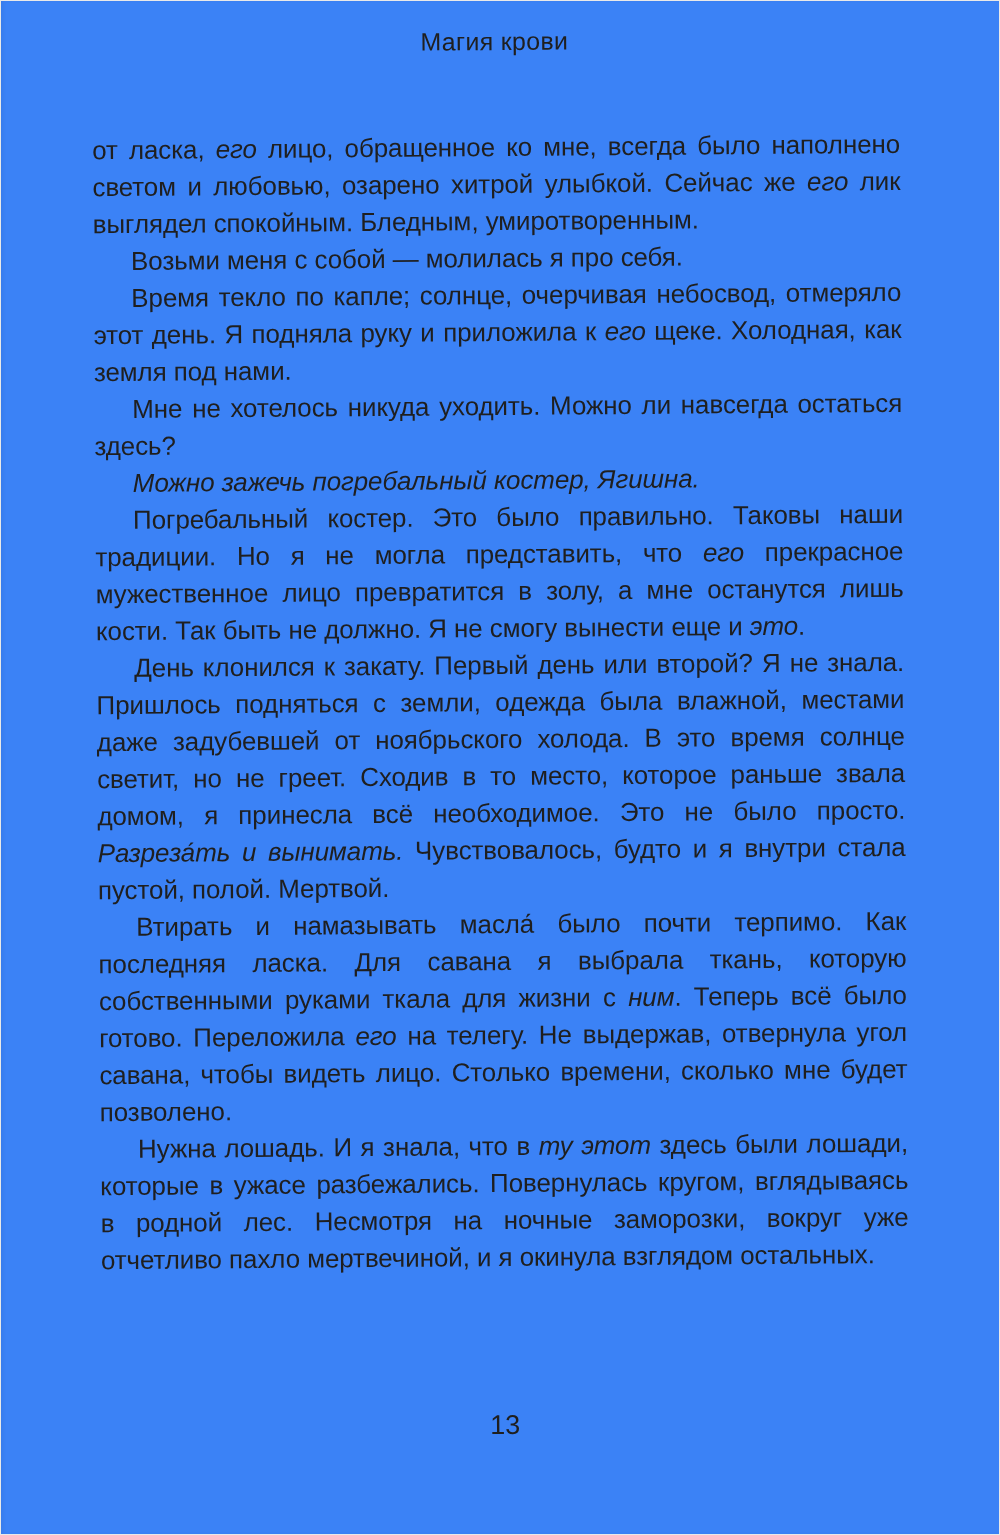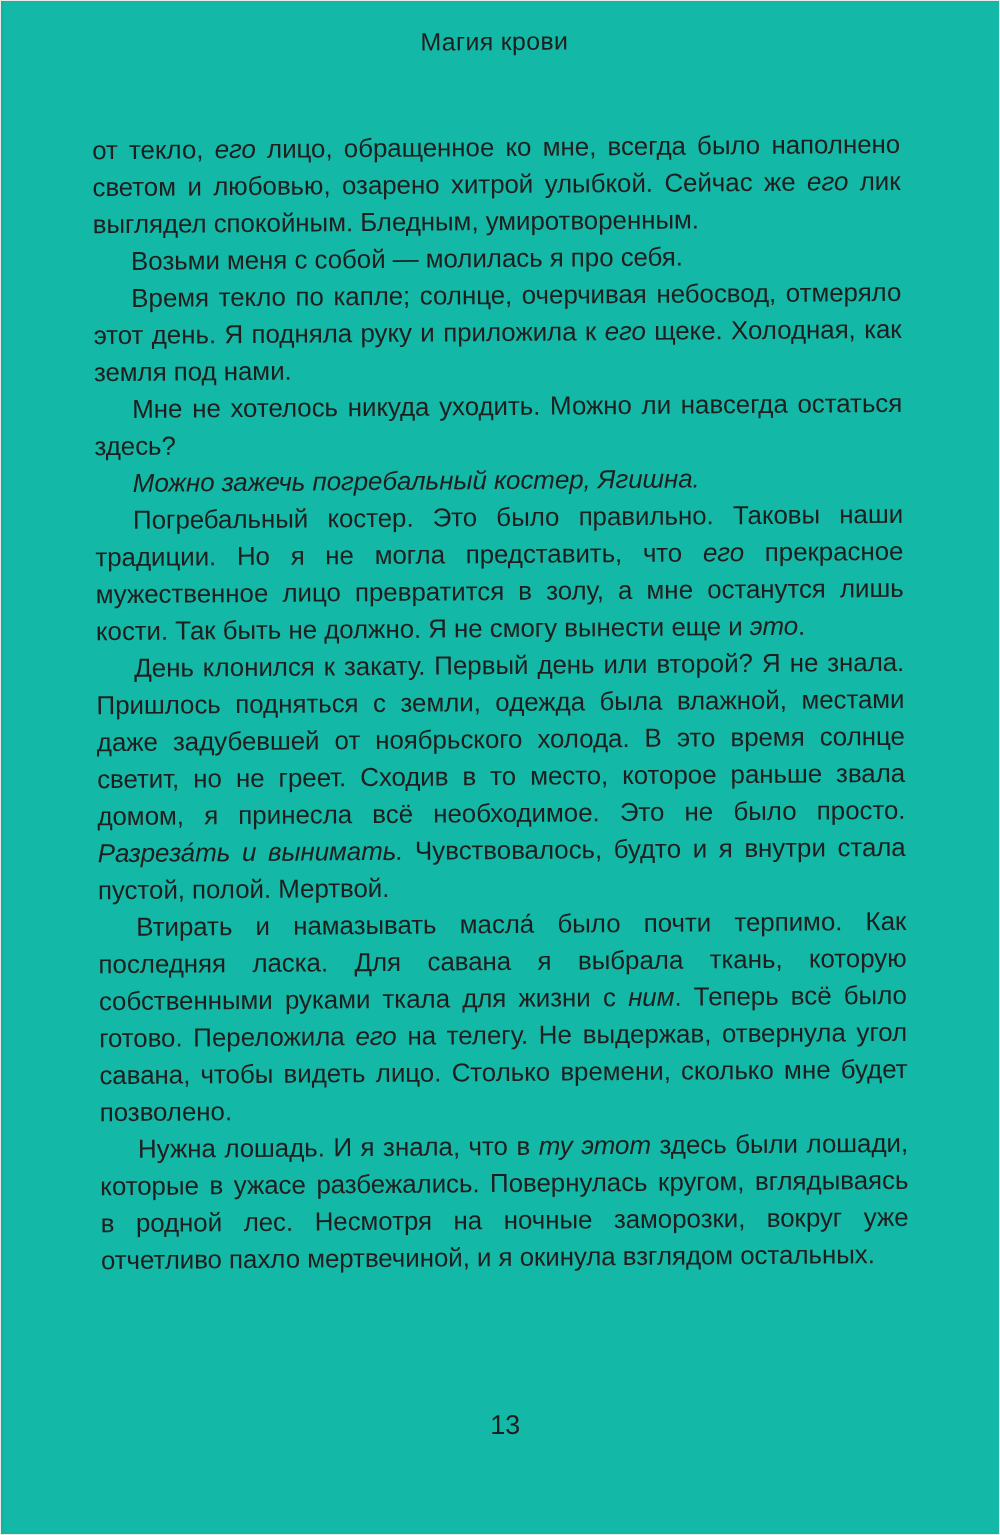--- a/index.html
+++ b/index.html
@@ -4,21 +4,21 @@
 <style>
   html, body {
     margin: 0;
     padding: 0;
     background: #ffffff;
   }
   .page {
     position: relative;
     width: 1000px;
     height: 1535px;
-    background: #14b8a6;
+    background: #3b82f6;
     overflow: hidden;
     font-family: "Liberation Sans", "DejaVu Sans", sans-serif;
     color: #1f1f1f;
     box-shadow: inset 0 0 0 1px #e9e9e9, inset 3px 0 4px rgba(0,0,0,0.05);
   }
   .content {
     position: absolute;
     top: 0; left: 0; right: 0; bottom: 0;
     transform: rotate(-0.45deg);
     transform-origin: 50% 50%;
@@ -65,21 +65,21 @@
   }
 </style>
 </head>
 <body>
 
 <div class="page">
   <div class="content">
     <div class="running-head">Магия крови</div>
 
     <div class="text-body">
-        <p class="para no-indent"><span>от текло, </span><em>его</em><span> лицо, обращенное ко мне, всегда было наполнено светом и любовью, озарено хитрой улыбкой. Сейчас же </span><em>его</em><span> лик выглядел спокойным. Бледным, умиротворенным.</span></p>
+        <p class="para no-indent"><span>от ласка, </span><em>его</em><span> лицо, обращенное ко мне, всегда было наполнено светом и любовью, озарено хитрой улыбкой. Сейчас же </span><em>его</em><span> лик выглядел спокойным. Бледным, умиротворенным.</span></p>
         <p class="para"><span>Возьми меня с собой — молилась я про себя.</span></p>
         <p class="para"><span>Время текло по капле; солнце, очерчивая небосвод, отмеряло этот день. Я подняла руку и приложила к </span><em>его</em><span> щеке. Холодная, как земля под нами.</span></p>
         <p class="para"><span>Мне не хотелось никуда уходить. Можно ли навсегда остаться здесь?</span></p>
         <p class="para"><em>Можно зажечь погребальный костер, Ягишна.</em></p>
         <p class="para"><span>Погребальный костер. Это было правильно. Таковы наши традиции. Но я не могла представить, что </span><em>его</em><span> прекрасное мужественное лицо превратится в золу, а мне останутся лишь кости. Так быть не должно. Я не смогу вынести еще и </span><em>это</em><span>.</span></p>
         <p class="para"><span>День клонился к закату. Первый день или второй? Я не знала. Пришлось подняться с земли, одежда была влажной, местами даже задубевшей от ноябрьского холода. В это время солнце светит, но не греет. Сходив в то место, которое раньше звала домом, я принесла всё необходимое. Это не было просто. </span><em>Разреза́ть и вынимать.</em><span> Чувствовалось, будто и я внутри стала пустой, полой. Мертвой.</span></p>
         <p class="para"><span>Втирать и намазывать масла́ было почти терпимо. Как последняя ласка. Для савана я выбрала ткань, которую собственными руками ткала для жизни с </span><em>ним</em><span>. Теперь всё было готово. Переложила </span><em>его</em><span> на телегу. Не выдержав, отвернула угол савана, чтобы видеть лицо. Столько времени, сколько мне будет позволено.</span></p>
         <p class="para"><span>Нужна лошадь. И я знала, что в </span><em>ту этот</em><span> здесь были лошади, которые в ужасе разбежались. Повернулась кругом, вглядываясь в родной лес. Несмотря на ночные заморозки, вокруг уже отчетливо пахло мертвечиной, и я окинула взглядом остальных.</span></p>
       </div>
 

